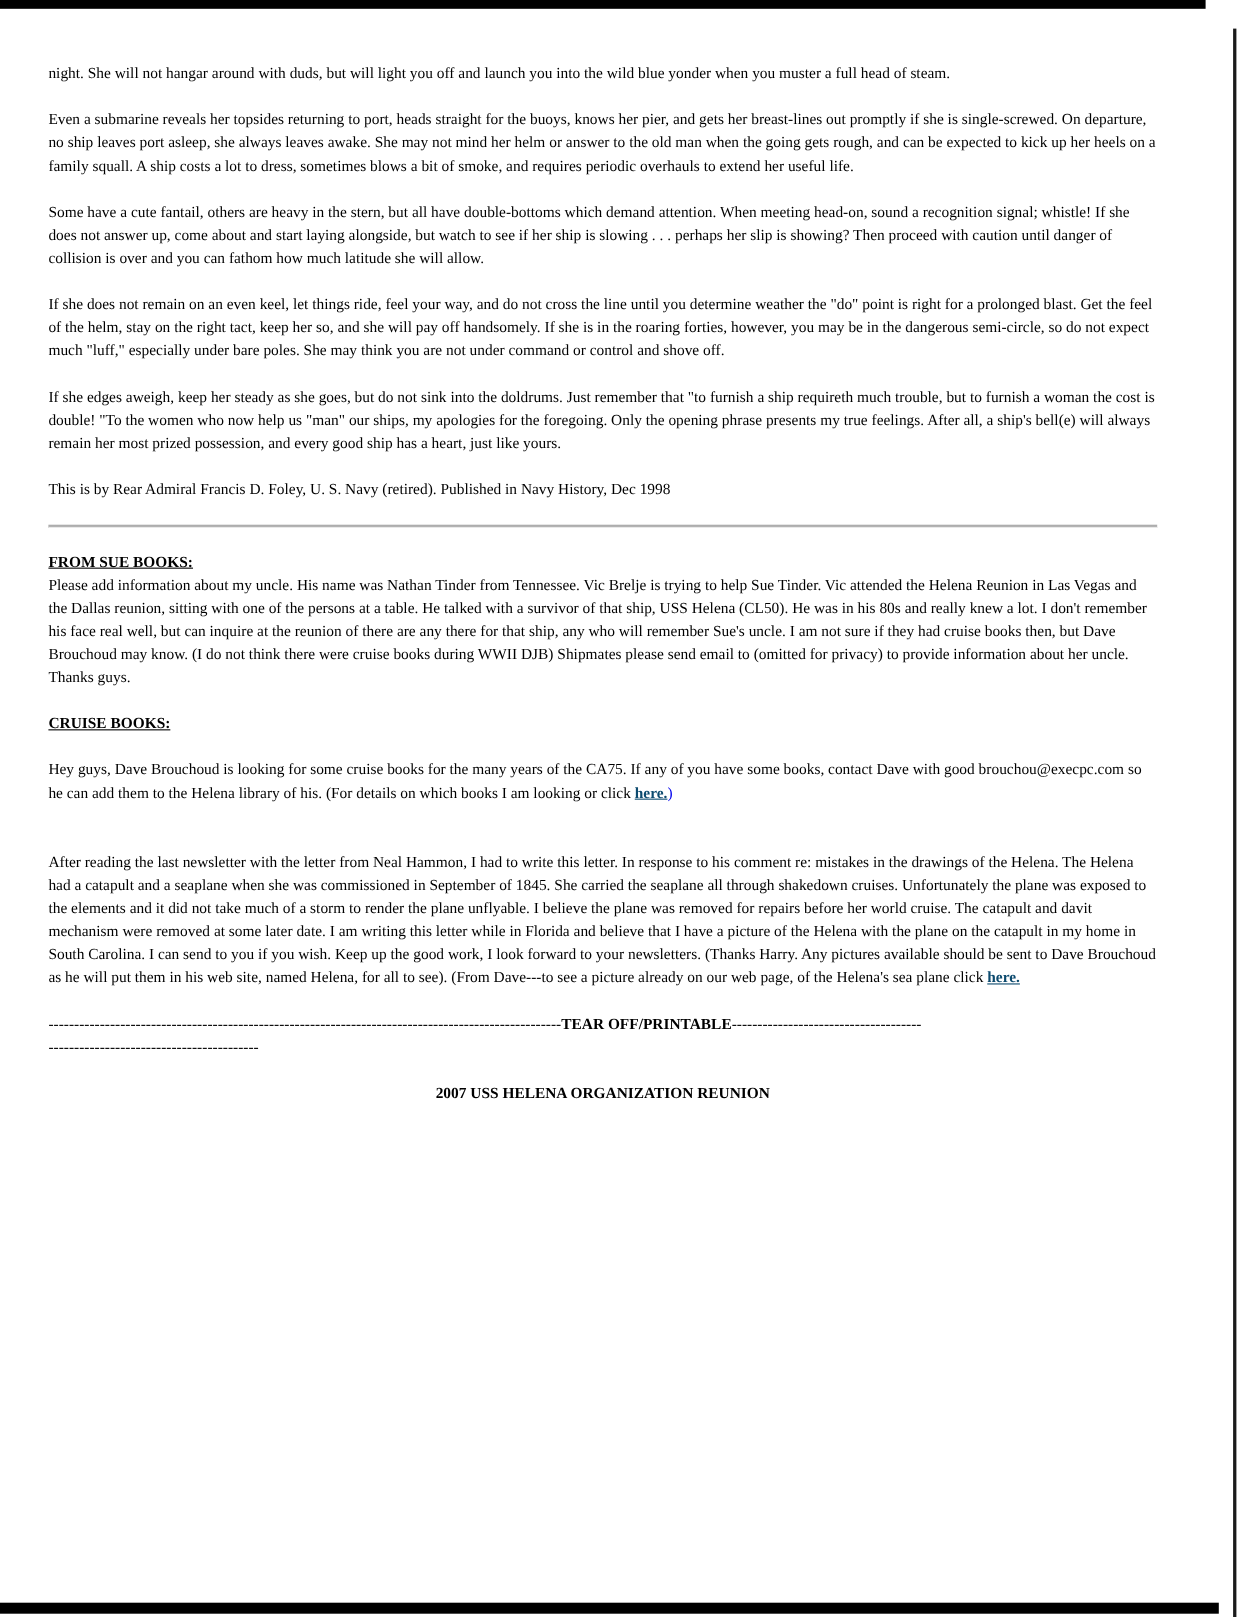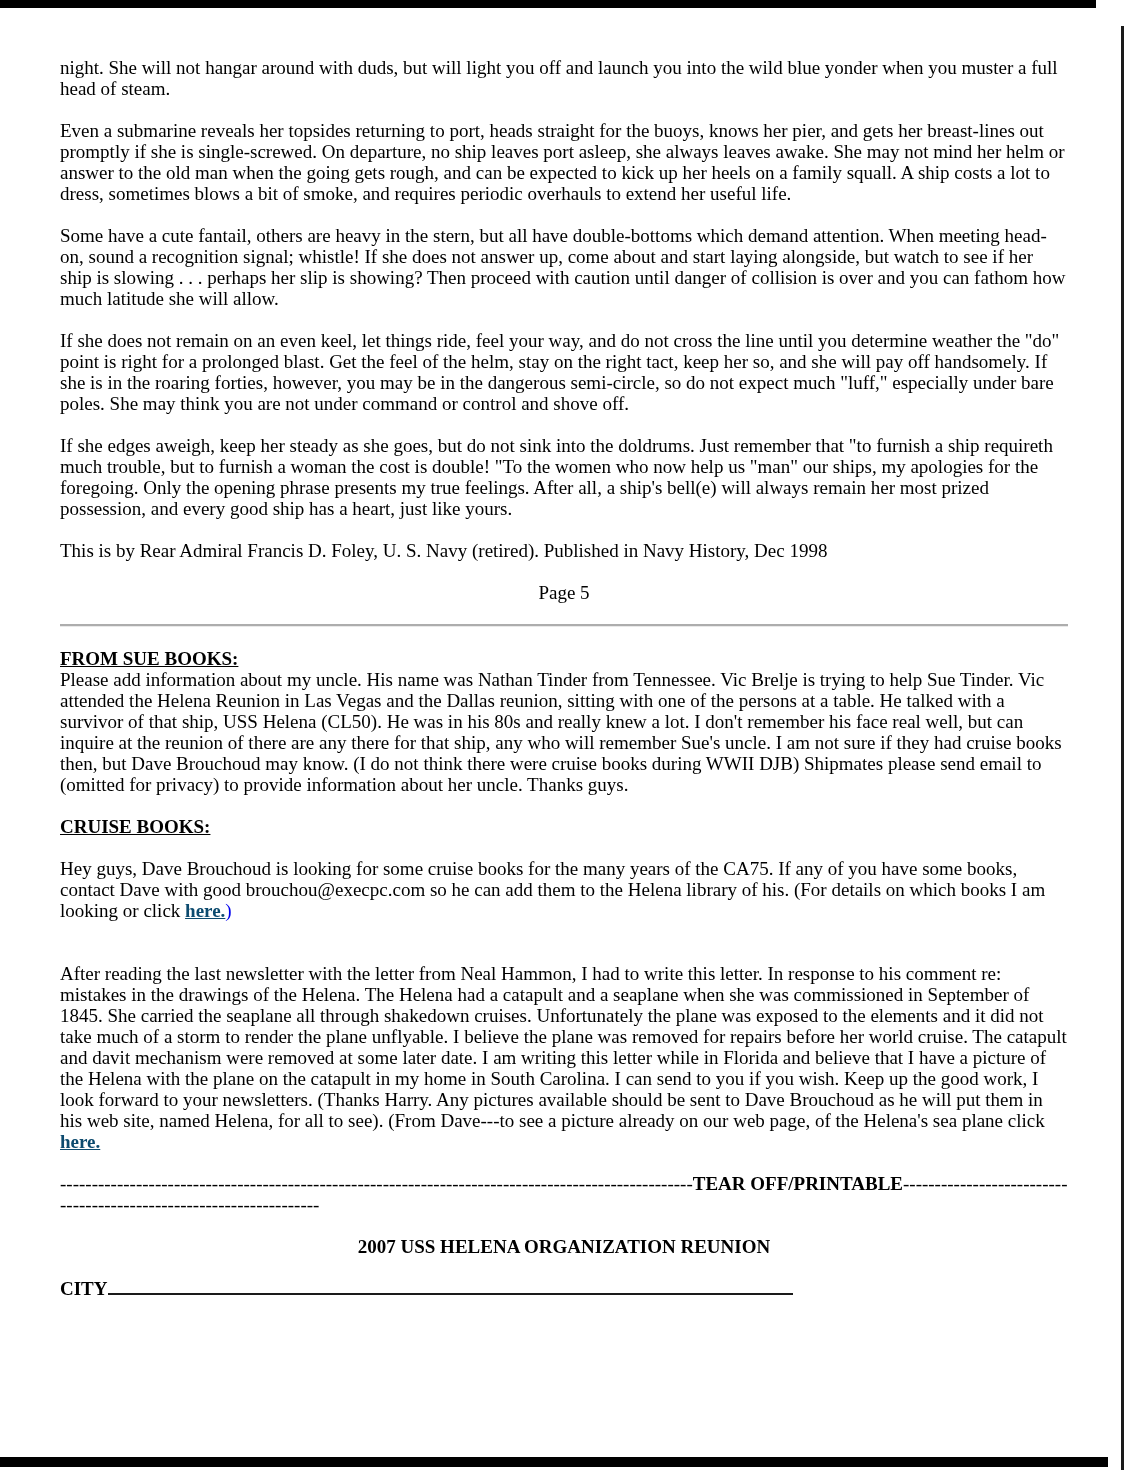--- a/index.html
+++ b/index.html
@@ -9,22 +9,22 @@
     font-family: "Liberation Serif", "DejaVu Serif", serif;
     color: #000000;
     position: relative;
     overflow: hidden;
   }
   .page { position: absolute; inset: 0; }
   .bar-top    { position: absolute; top: 0; left: 0; width: 1096px; height: 8px; background: #000; }
   .bar-bottom { position: absolute; top: 1457px; left: 0; width: 1108px; height: 10px; background: #000; }
   .bar-right  { position: absolute; top: 26px; left: 1121px; width: 3px; height: 1444px; background: #1a1a1a; }
   .content {
-    position: absolute; left: 60px; top: 57px; width: 1008px;
-    font-size: 19px; line-height: 21px;
+    position: absolute; left: 44px; top: 57px; width: 1008px;
+    font-size: 14px; line-height: 21px;
   }
   .content p { margin: 21px 0; }
   .content p.first { margin-top: 0; }
   .center { text-align: center; }
   .bold { font-weight: bold; }
   hr.divider {
     border: none; height: 2px; background: #adadad;
     border-bottom: 1px solid #e9e9e9; margin: 12px 0 14px 0;
   }
   .heading { font-weight: bold; text-decoration: underline; }
@@ -52,21 +52,20 @@
   <div class="bar-bottom"></div>
 
   <div class="content">
 
     <p class="first">night. She will not hangar around with duds, but will light you off and launch you into the wild blue yonder when you muster a full head of steam.</p>
     <p>Even a submarine reveals her topsides returning to port, heads straight for the buoys, knows her pier, and gets her breast-lines out promptly if she is single-screwed. On departure, no ship leaves port asleep, she always leaves awake. She may not mind her helm or answer to the old man when the going gets rough, and can be expected to kick up her heels on a family squall. A ship costs a lot to dress, sometimes blows a bit of smoke, and requires periodic overhauls to extend her useful life.</p>
     <p>Some have a cute fantail, others are heavy in the stern, but all have double-bottoms which demand attention. When meeting head-on, sound a recognition signal; whistle! If she does not answer up, come about and start laying alongside, but watch to see if her ship is slowing . . . perhaps her slip is showing? Then proceed with caution until danger of collision is over and you can fathom how much latitude she will allow.</p>
     <p>If she does not remain on an even keel, let things ride, feel your way, and do not cross the line until you determine weather the "do" point is right for a prolonged blast. Get the feel of the helm, stay on the right tact, keep her so, and she will pay off handsomely. If she is in the roaring forties, however, you may be in the dangerous semi-circle, so do not expect much "luff," especially under bare poles. She may think you are not under command or control and shove off.</p>
     <p>If she edges aweigh, keep her steady as she goes, but do not sink into the doldrums. Just remember that "to furnish a ship requireth much trouble, but to furnish a woman the cost is double! "To the women who now help us "man" our ships, my apologies for the foregoing. Only the opening phrase presents my true feelings. After all, a ship's bell(e) will always remain her most prized possession, and every good ship has a heart, just like yours.</p>
     <p>This is by Rear Admiral Francis D. Foley, U. S. Navy (retired). Published in Navy History, Dec 1998</p>
-    <p class="center">Page 5</p>
 
     <hr class="divider">
 
     <div class="section">
       <span class="heading">FROM SUE BOOKS:</span><br>
       <span>Please add information about my uncle. His name was Nathan Tinder from Tennessee. Vic Brelje is trying to help Sue Tinder. Vic attended the Helena Reunion in Las Vegas and the Dallas reunion, sitting with one of the persons at a table. He talked with a survivor of that ship, USS Helena (CL50). He was in his 80s and really knew a lot. I don't remember his face real well, but can inquire at the reunion of there are any there for that ship, any who will remember Sue's uncle. I am not sure if they had cruise books then, but Dave Brouchoud may know. (I do not think there were cruise books during WWII DJB) Shipmates please send email to (omitted for privacy) to provide information about her uncle. Thanks guys.</span>
     </div>
 
     <div class="section">
       <span class="heading">CRUISE BOOKS:</span>
@@ -78,17 +77,16 @@
       <br>
       <span>After reading the last newsletter with the letter from Neal Hammon, I had to write this letter. In response to his comment re: mistakes in the drawings of the Helena. The Helena had a catapult and a seaplane when she was commissioned in September of 1845. She carried the seaplane all through shakedown cruises. Unfortunately the plane was exposed to the elements and it did not take much of a storm to render the plane unflyable. I believe the plane was removed for repairs before her world cruise. The catapult and davit mechanism were removed at some later date. I am writing this letter while in Florida and believe that I have a picture of the Helena with the plane on the catapult in my home in South Carolina. I can send to you if you wish. Keep up the good work, I look forward to your newsletters. (Thanks Harry. Any pictures available should be sent to Dave Brouchoud as he will put them in his web site, named Helena, for all to see). (From Dave---to see a picture already on our web page, of the Helena's sea plane click </span><a class="doc-link">here.</a>
     </div>
 
     <div class="tearoff">
       <div class="tear-line">
         <span>----------------------------------------------------------------------------------------------------</span><b>TEAR OFF/PRINTABLE</b><span>-------------------------------------</span>
       </div>
       <div>-----------------------------------------</div>
       <p class="center bold tear-title">2007 USS HELENA ORGANIZATION REUNION</p>
-      <p class="city-row"><b>CITY</b><span class="city-line"></span></p>
     </div>
 
   </div>
 </div>
 
 </body></html>

